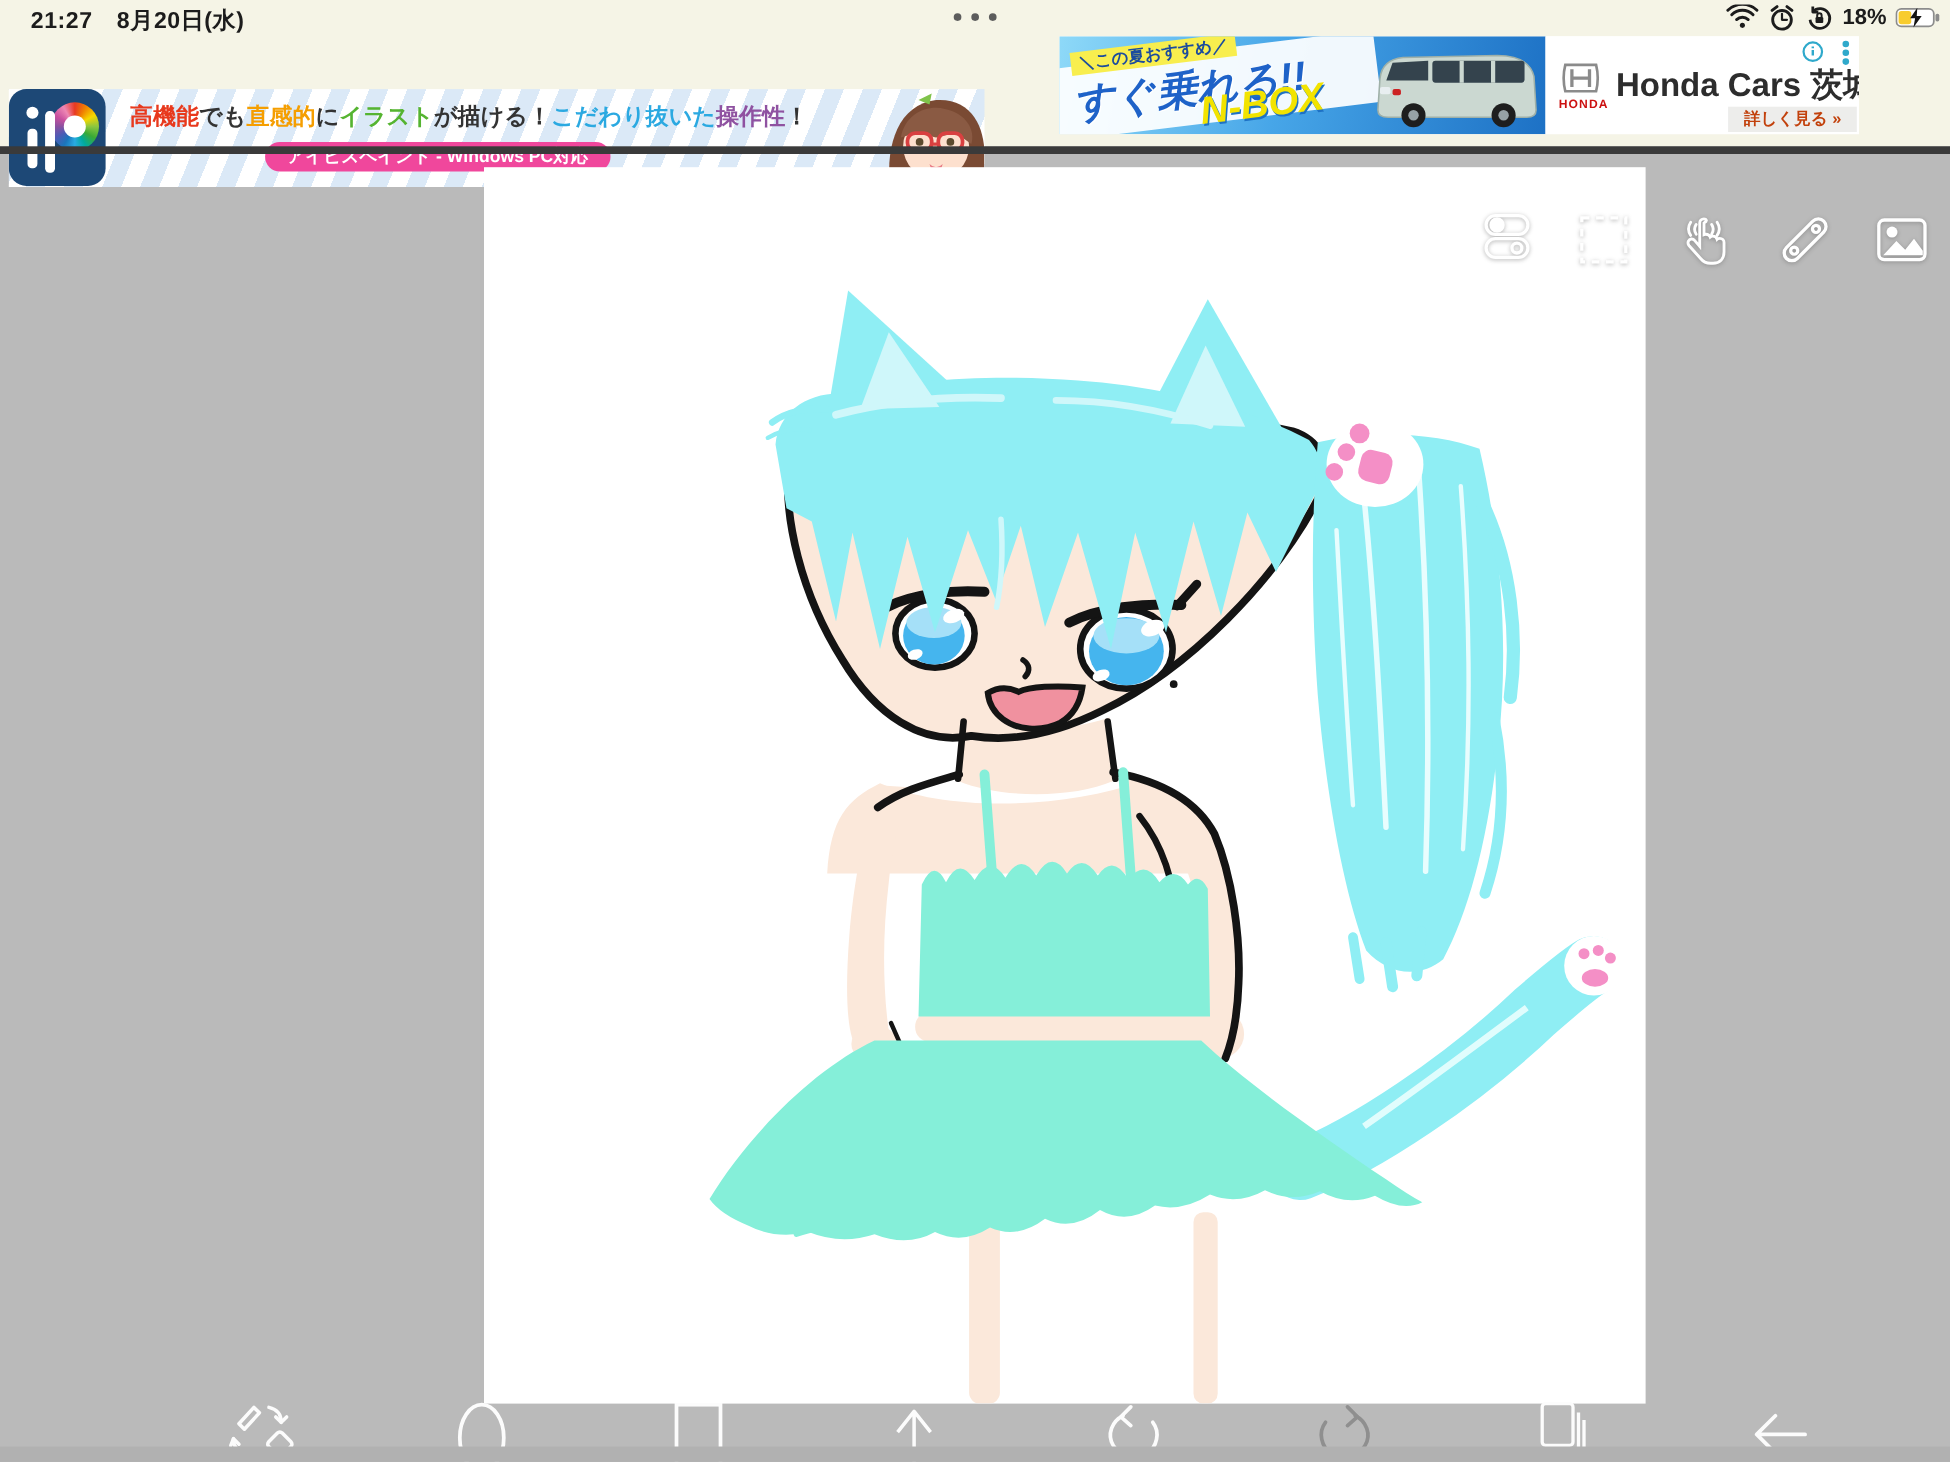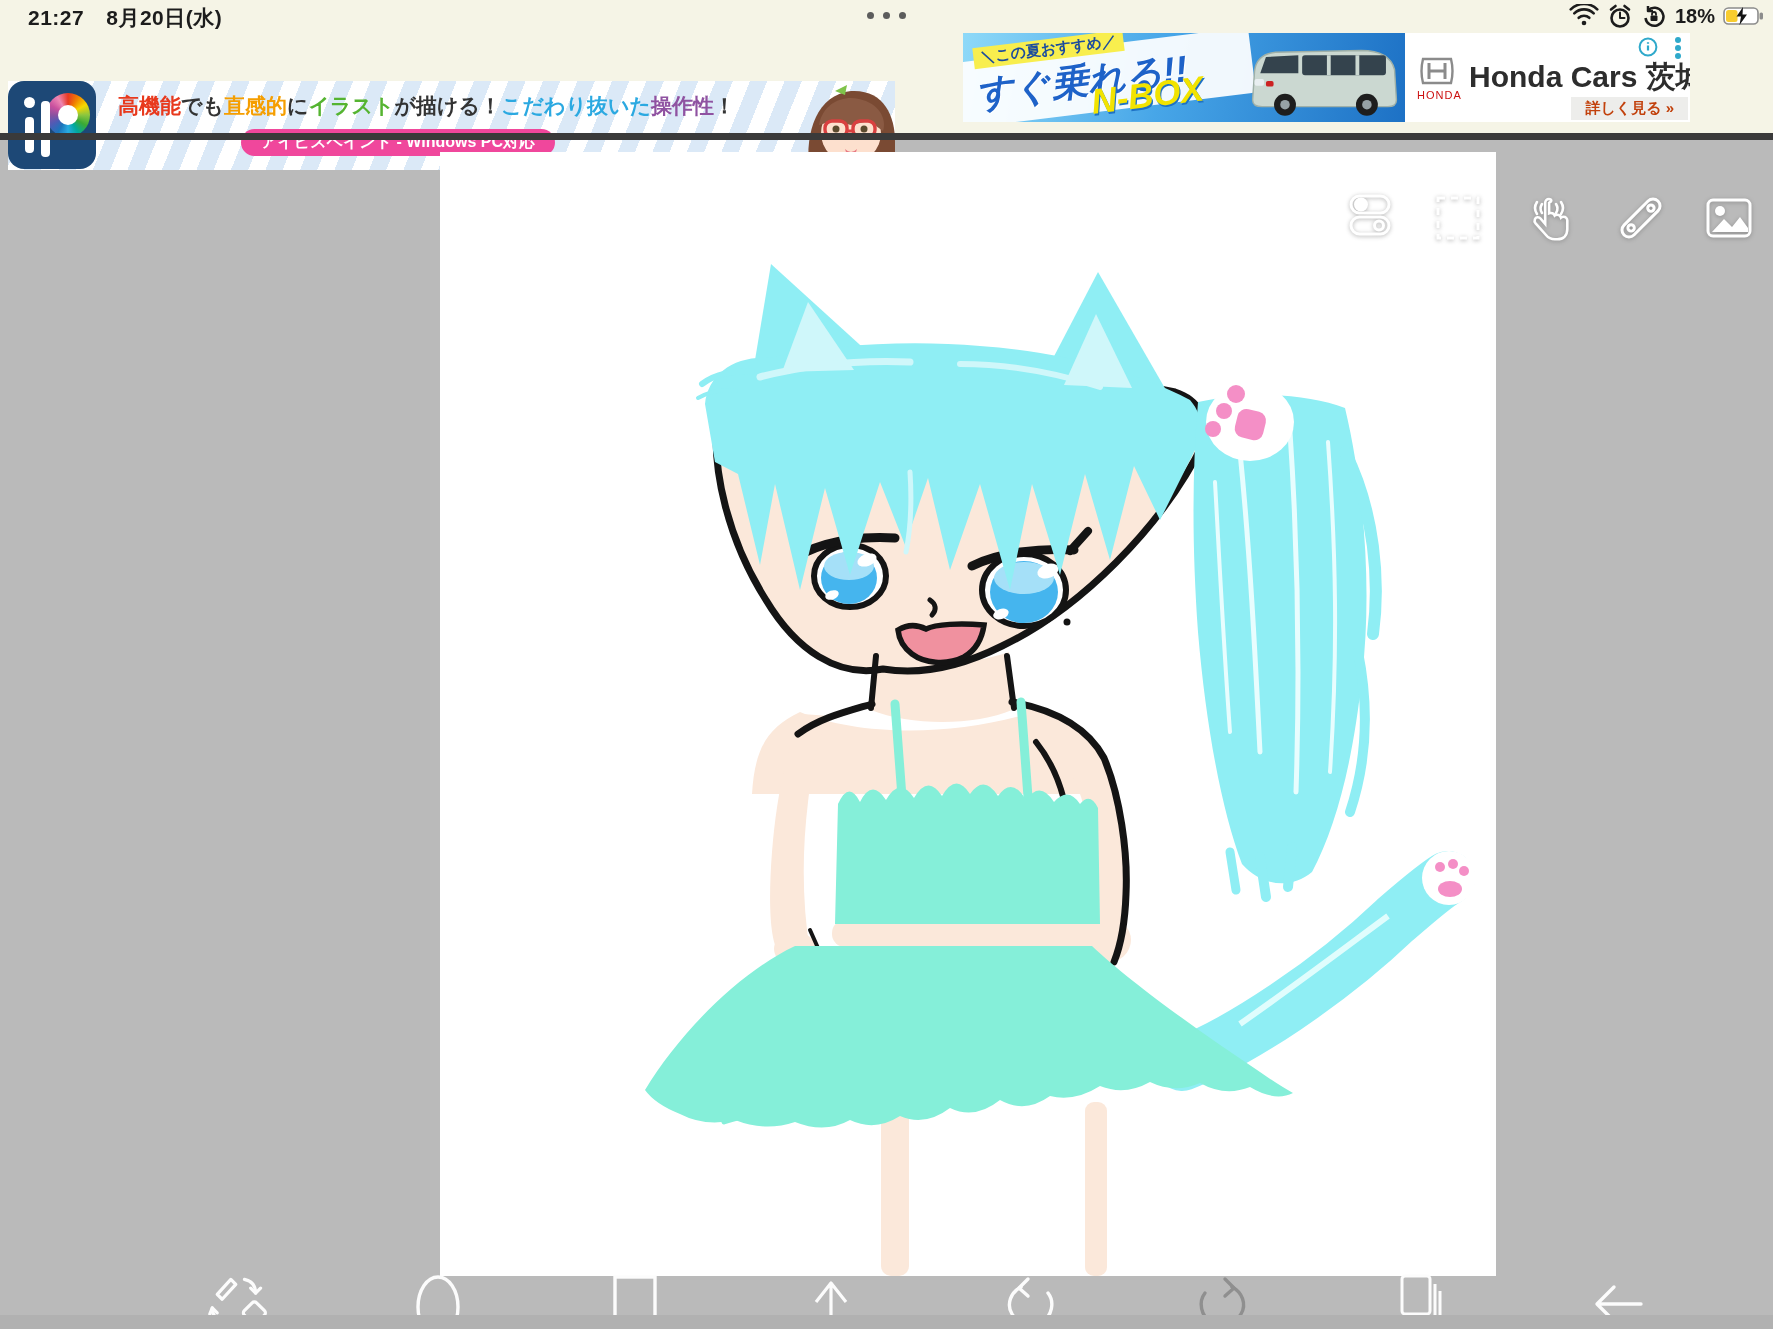--- a/index.html
+++ b/index.html
@@ -27,21 +27,21 @@
   .ibis-headline{margin-top:11px;font-size:21px;font-weight:700;white-space:nowrap;}
   .ibis-pill{display:inline-block;margin-top:9px;padding:3px 20px;border-radius:14px;color:#fff;font-size:16px;font-weight:700;white-space:nowrap;text-align:center;}
   
   .ad-right{left:963px;top:33px;width:727px;height:89px;overflow:hidden;background:#fff;}
   .honda-blue{left:0;top:0;width:442px;height:89px;background:linear-gradient(100deg,#8ed9f8 0%,#47a6e8 45%,#1d71c5 100%);overflow:hidden;}
   .honda-flag{left:-10px;top:12px;width:300px;height:66px;background:rgba(255,255,255,.93);transform:rotate(-7deg);border-radius:4px;}
   .honda-ribbon{left:10px;top:6px;transform:rotate(-7deg);background:#f8ee4e;color:#1b4c9e;font-size:15px;font-weight:700;padding:1px 7px;white-space:nowrap;}
   .honda-catch{left:12px;top:24px;transform:rotate(-7deg);font-size:37px;font-weight:700;font-style:italic;color:#1e62c8;white-space:nowrap;text-shadow:1px 1px 0 #fff;}
   .honda-model{left:128px;top:42px;transform:rotate(-7deg);font-size:35px;font-weight:700;font-style:italic;color:#f2e300;white-space:nowrap;text-shadow:1px 2px 0 #1d71c5;}
   .honda-white{left:442px;top:0;width:285px;height:89px;background:#fff;}
-  .honda-brand{left:12px;top:56px;font-size:11px;font-weight:400;letter-spacing:1px;color:#cc1111;}
+  .honda-brand{left:12px;top:56px;font-size:11px;font-weight:700;letter-spacing:1px;color:#cc1111;}
   .honda-title{left:64px;top:24px;font-size:30px;font-weight:700;color:#2d2d2d;white-space:nowrap;}
   .honda-cta{right:2px;bottom:2px;background:#ededeb;color:#c2410c;font-size:15px;font-weight:700;padding:2px 14px;white-space:nowrap;}
   .divider{left:0;top:133px;width:1773px;height:7px;}
   .canvas{left:440px;top:152px;width:1056px;height:1124px;}
   .toolicon{filter:drop-shadow(0 1px 2px rgba(90,90,90,.45));}
   .toolicon *{vector-effect:non-scaling-stroke;}
   .bottomstrip{left:0;top:1315px;width:1773px;height:14px;background:#b1b1b1;}
   svg{display:block;}
 </style>
 </head>

